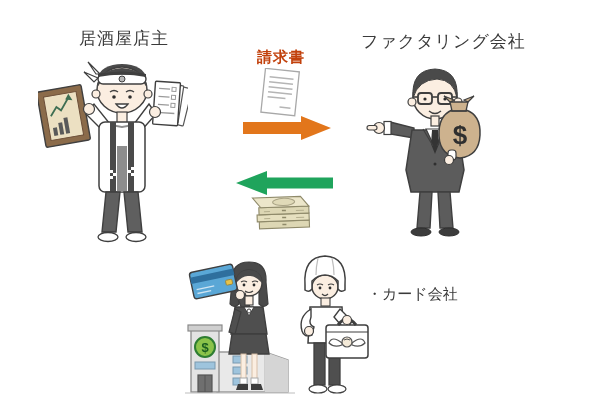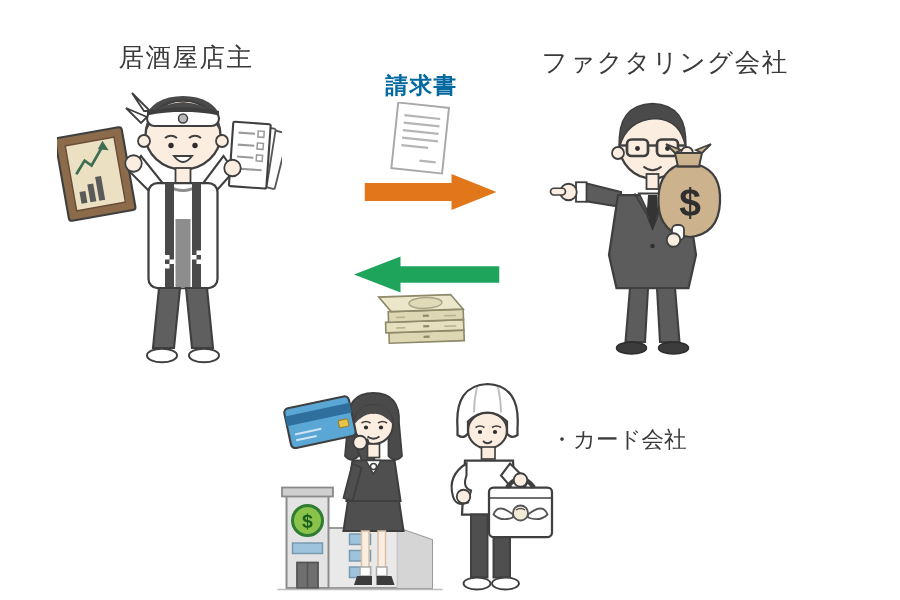--- a/index.html
+++ b/index.html
@@ -2,21 +2,21 @@
 <html><head>
 <meta charset="utf-8">
 <style>
   html,body{margin:0;padding:0;background:#fff;}
   #stage{
     position:relative;width:600px;height:400px;background:#ffffff;overflow:hidden;
     font-family:"Liberation Sans","DejaVu Sans",sans-serif;color:#3a3a3a;
   }
   .abs{position:absolute;}
   .actor-title{font-size:17px;letter-spacing:1px;color:#3a3a3a;white-space:nowrap;}
-  .invoice-label{font-size:15px;font-weight:bold;color:#0369a1;letter-spacing:1px;white-space:nowrap;}
+  .invoice-label{font-size:15px;font-weight:bold;color:#c2410c;letter-spacing:1px;white-space:nowrap;}
   .bullet-line{font-size:15px;color:#3a3a3a;line-height:26px;white-space:nowrap;text-align:right;}
   svg{display:block;}
 </style>
 </head>
 <body>
 
 <div id="stage">
 
   <div class="abs actor-title" style="left:79px;top:27px;">居酒屋店主</div>
   <div class="abs actor-title" style="left:361px;top:30px;">ファクタリング会社</div>

